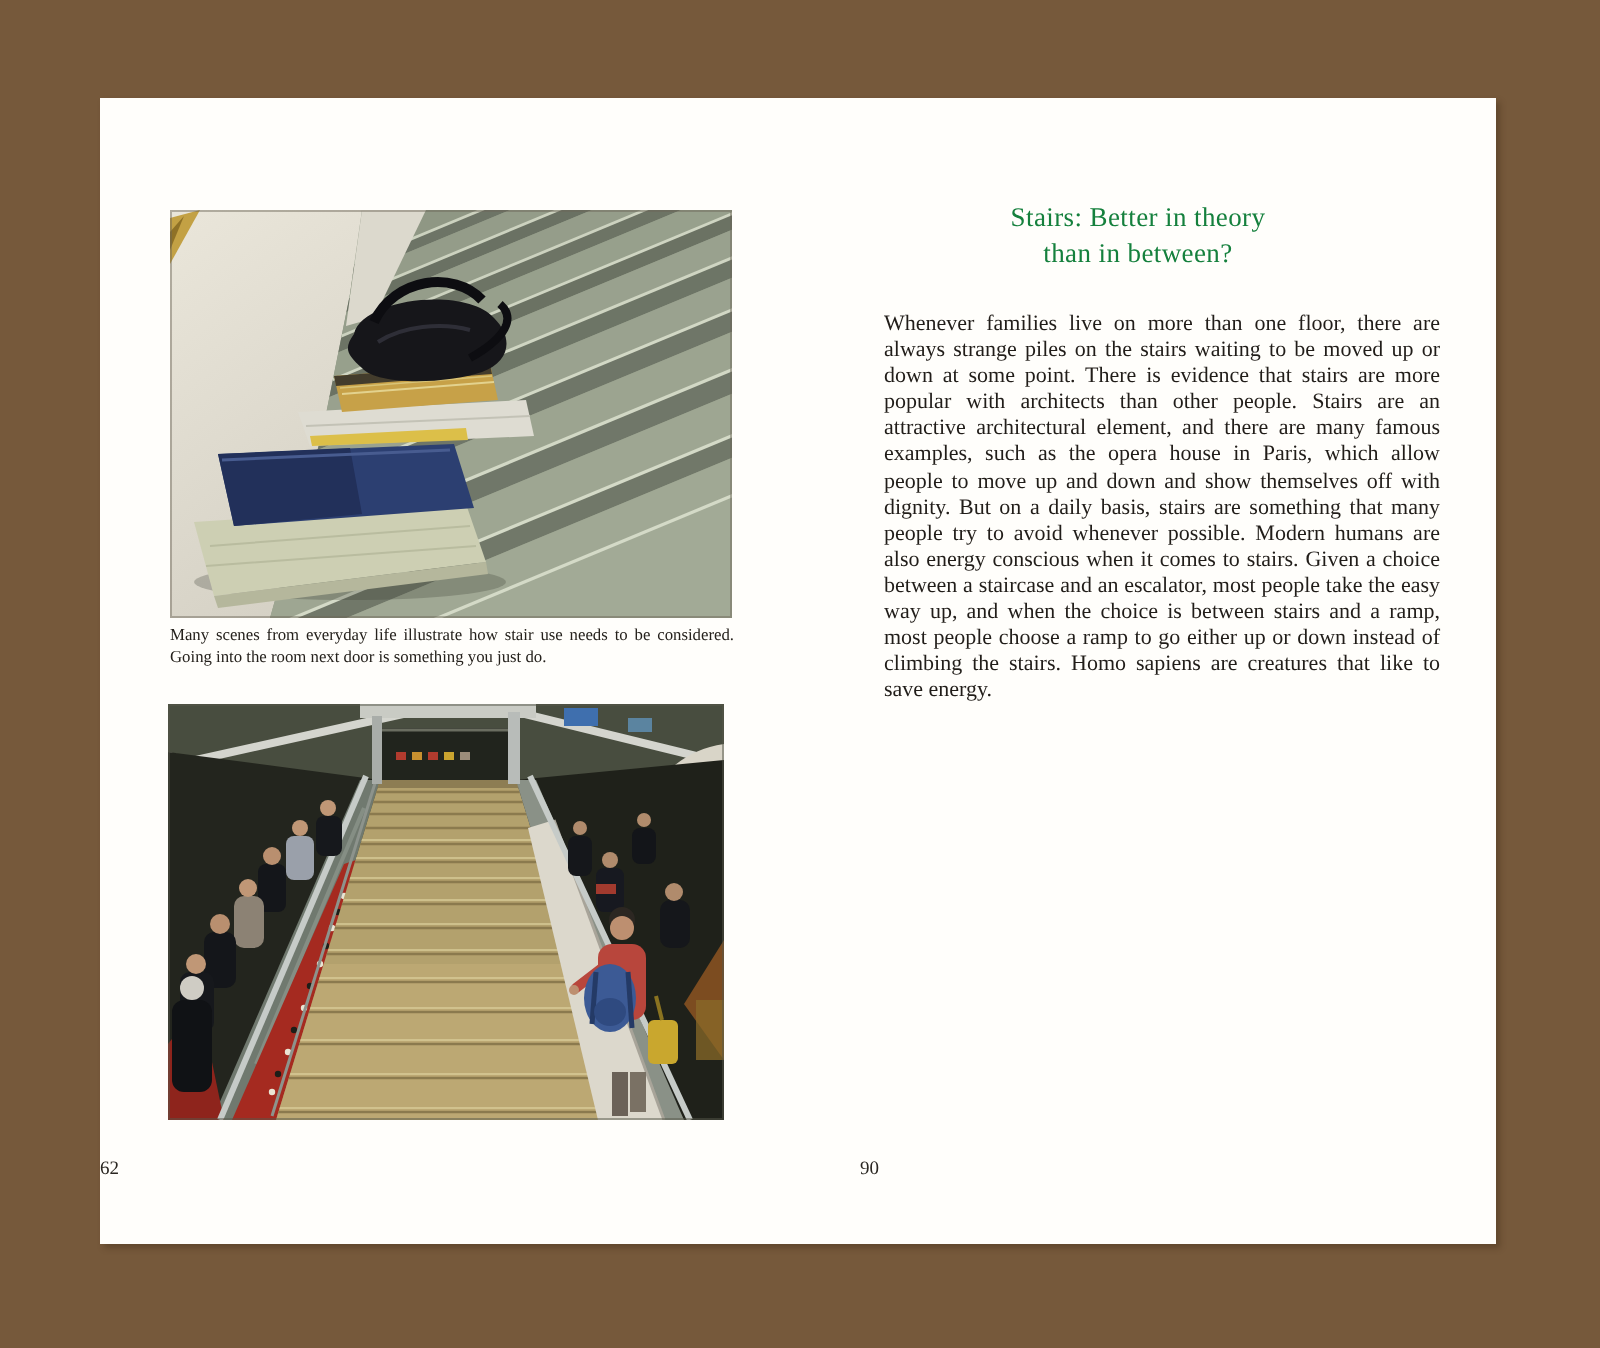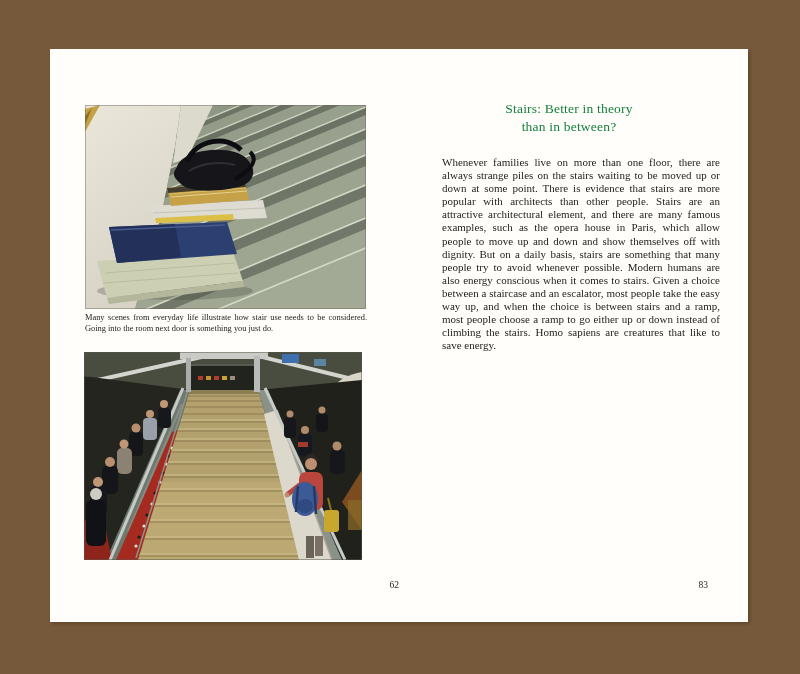--- a/index.html
+++ b/index.html
@@ -28,21 +28,21 @@
     color:#15803d;letter-spacing:0.2px;
   }
   .body-text{
     position:absolute;left:380px;top:107px;width:278px;
     font-size:11px;line-height:13.1px;text-align:justify;
     color:#211d19;
     margin-left:12px;
   }
   .pagenum{
     position:absolute;top:531px;font-size:9.5px;color:#2a2621;
-    text-align:right;
+    text-align:left;
   }
   .pagenum-left{left:0;width:349px;}
   .pagenum-right{left:380px;width:278px;}
 </style>
 </head>
 <body>
 
 <div class="spread">
 
   <div class="photo photo-stairs">
@@ -264,15 +264,15 @@
 
   <div class="pagenum pagenum-left">62</div>
 
   <div class="chapter-title">
     <div>Stairs: Better in theory</div>
     <div>than in between?</div>
   </div>
 
   <div class="body-text">Whenever families live on more than one floor, there are always strange piles on the stairs waiting to be moved up or down at some point. There is evidence that stairs are more popular with architects than other people. Stairs are an attractive architectural element, and there are many famous examples, such as the opera house in Paris, which allow people to move up and down and show themselves off with dignity. But on a daily basis, stairs are something that many people try to avoid whenever possible. Modern humans are also energy conscious when it comes to stairs. Given a choice between a staircase and an escalator, most people take the easy way up, and when the choice is between stairs and a ramp, most people choose a ramp to go either up or down instead of climbing the stairs. Homo sapiens are creatures that like to save energy.</div>
 
-  <div class="pagenum pagenum-right">83</div>
+  <div class="pagenum pagenum-right">90</div>
 
 </div>
 
 </body></html>

